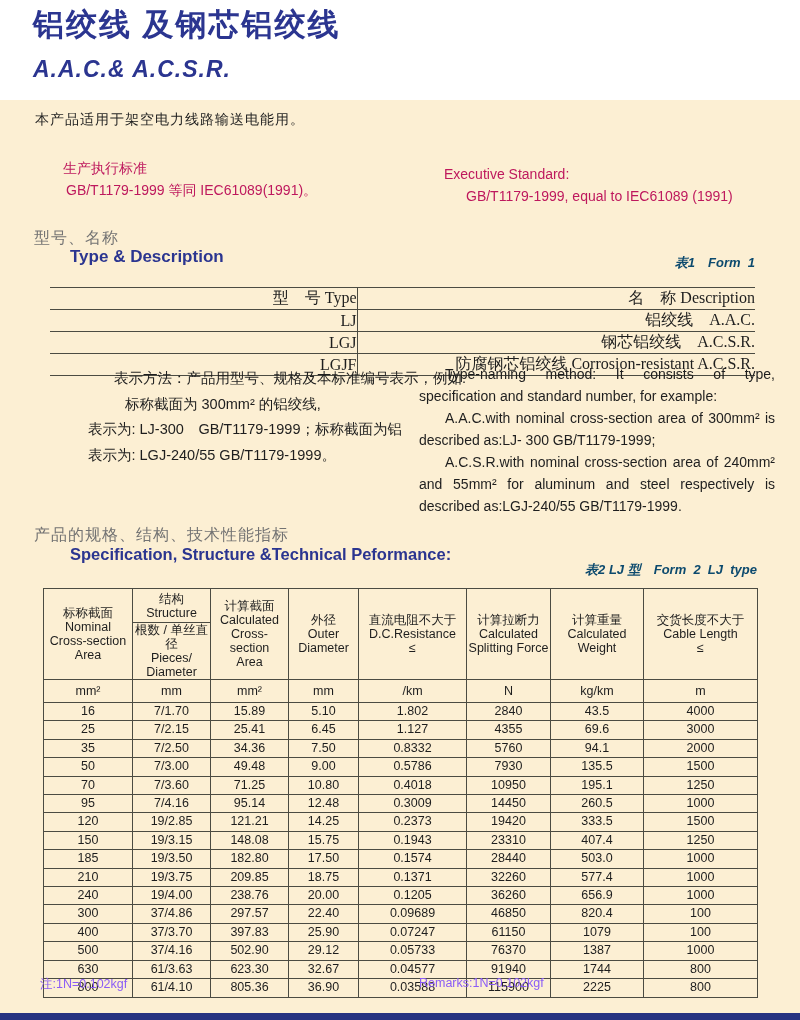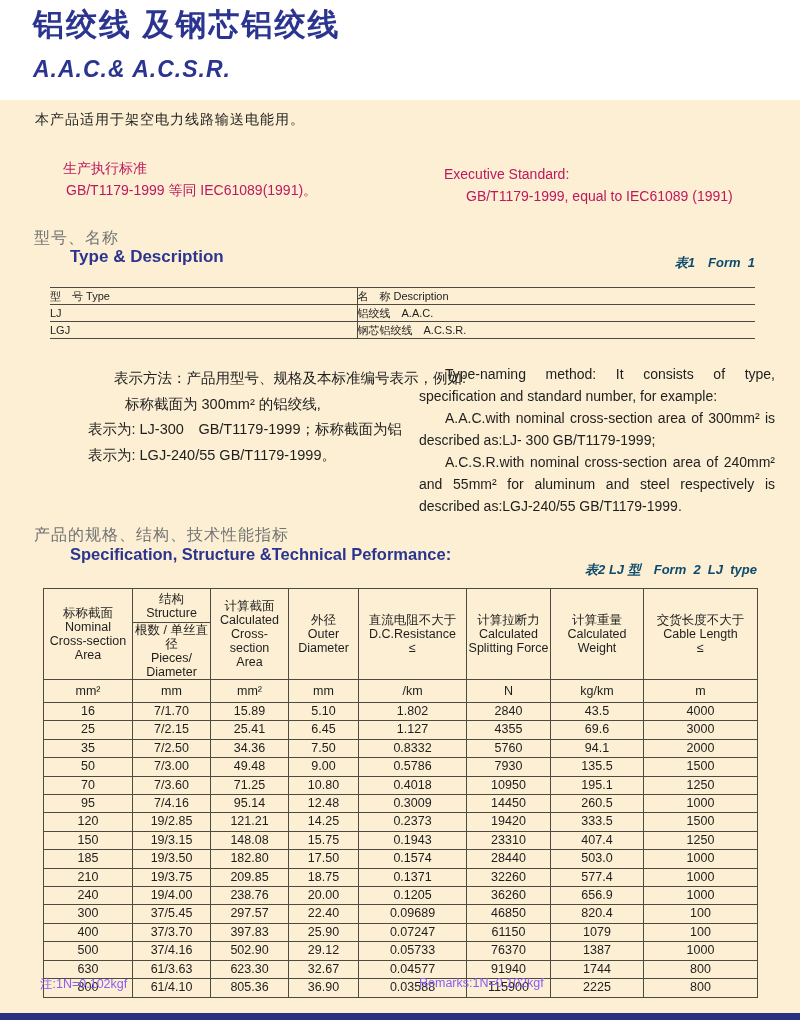--- a/index.html
+++ b/index.html
@@ -19,22 +19,22 @@
   .intro-en { left:419px; top:106px; width:356px; font-size:14px; line-height:22px; text-align:justify; text-indent:8px; }
   .std-zh-label { left:63px; top:160px; font-size:14px; }
   .std-zh-val  { left:66px; top:182px; font-size:14px; }
   .std-en-label{ left:444px; top:166px; font-size:14px; }
   .std-en-val  { left:466px; top:188px; font-size:14px; }
   .s-head-zh { left:34px; font-size:16px; font-weight:normal; color:#737373; letter-spacing:1px; }
   .s-head-en { left:34px; font-size:17px; font-weight:bold; color:#2B3590;margin-left:36px; }
   .tbl-label { font-size:13px; font-weight:bold; white-space:pre; color:#0c4a6e;font-style:italic; }
   
   .table1 { left:50px; top:287px; width:705px; border-collapse:collapse; table-layout:fixed; }
-  .table1 td { height:17px; font-size:11px; text-align:left; vertical-align:middle;
-               border-top:1px solid #4b4b42; border-bottom:1px solid #4b4b42; padding:0; }
+  .table1 td { height:17px; font-size:16px; text-align:right; vertical-align:middle;
+               border-top:1px solid #4b4b42; border-bottom:1px solid #4b4b42; padding:0;font-family:Liberation Serif, serif; }
   .table1 td:first-child { border-right:1px solid #4b4b42; width:307px; }
   
   .table2 { left:43px; top:588px; width:714px; border-collapse:collapse; table-layout:fixed; }
   .table2 td { border:1px solid #4b4b42; text-align:center; vertical-align:middle; padding:0;
                font-size:12.5px; }
   .table2 tr.hrow1 td { height:34px; }
   .table2 tr.hrow2 td { height:42px; }
   .table2 td.hcell { white-space:pre-line; line-height:14px; font-size:12.5px; }
   .table2 tr.units td { height:23px; font-size:12.5px; }
   .table2 tr.datarow td { height:17.4px; line-height:17.4px; font-size:12.5px; }
@@ -74,20 +74,24 @@
         <td>型　号  Type</td>
         <td>名　称   Description</td>
       </tr>
     <tr>
           <td>LJ</td>
           <td>铝绞线　A.A.C.</td>
         </tr>
         <tr>
           <td>LGJ</td>
           <td>钢芯铝绞线　A.C.S.R.</td>
+        </tr>
+        <tr>
+          <td>LGJF</td>
+          <td>防腐钢芯铝绞线  Corrosion-resistant A.C.S.R.</td>
         </tr>
       </tbody>
   </table>
 
   <div class="abs naming-zh">
       <div class="ind0">表示方法：产品用型号、规格及本标准编号表示，例如:</div>
       <div class="ind1">标称截面为 300mm² 的铝绞线,</div>
       <div class="ind2">表示为:  LJ-300　GB/T1179-1999；标称截面为铝</div>
       <div class="ind2">表示为:  LGJ-240/55  GB/T1179-1999。</div>
     </div>
@@ -261,21 +265,21 @@
           <td>19/4.00</td>
           <td>238.76</td>
           <td>20.00</td>
           <td>0.1205</td>
           <td>36260</td>
           <td>656.9</td>
           <td>1000</td>
         </tr>
         <tr class="datarow">
           <td>300</td>
-          <td>37/5.45</td>
+          <td>37/4.86</td>
           <td>297.57</td>
           <td>22.40</td>
           <td>0.09689</td>
           <td>46850</td>
           <td>820.4</td>
           <td>100</td>
         </tr>
         <tr class="datarow">
           <td>400</td>
           <td>37/3.70</td>

